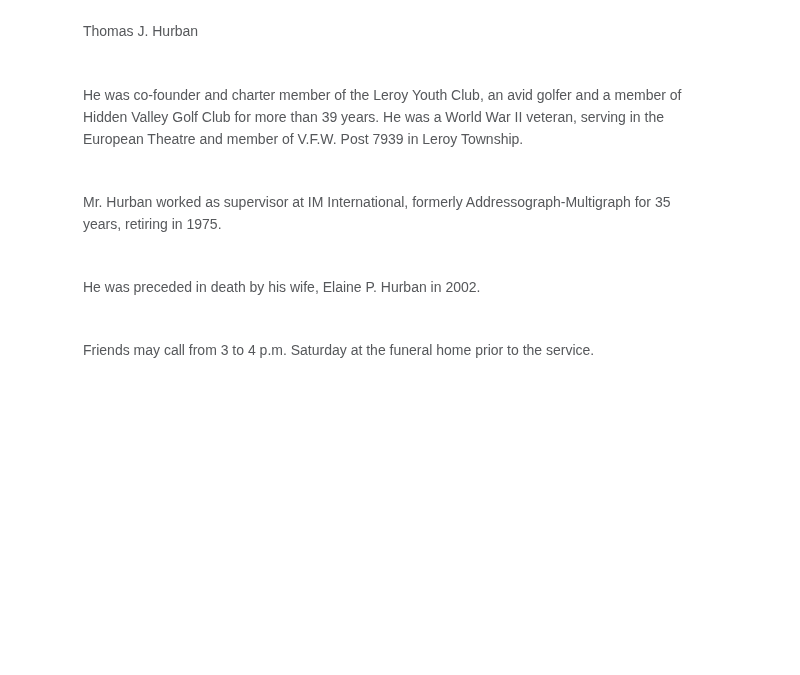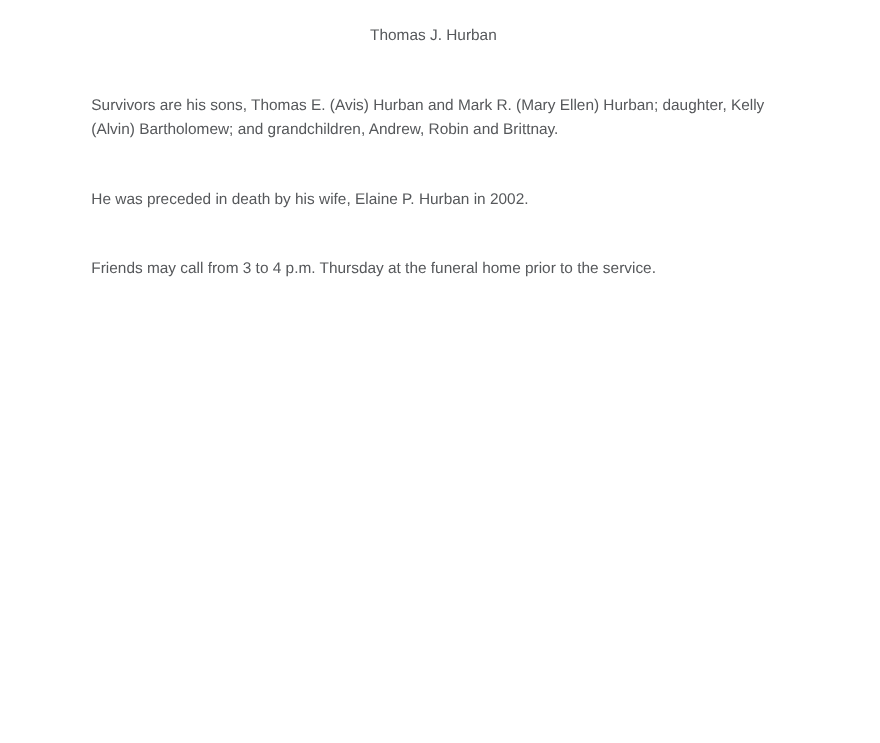--- a/index.html
+++ b/index.html
@@ -18,35 +18,35 @@
     padding: 20px 95px 0 83px;
     color: #56585b;
     font-size: 14px;
     line-height: 22px;
   }
   .obituary .title {
     margin: 0 0 42px 0;
     font-weight: normal;
     font-size: 14px;
     line-height: 22px;
-    text-align: center;
   }
   .obituary p {
     margin: 0 0 41px 0;
   }
 </style>
 </head>
 <body>
 
 <div class="obituary">
   <h1 class="title">Thomas J. Hurban</h1>
 
 
 
 
+  <p>He was co-founder and charter member of the Leroy Youth Club, an avid golfer and a member of Hidden Valley Golf Club for more than 39 years. He was a World War II veteran, serving in the European Theatre and member of V.F.W. Post 7939 in Leroy Township.</p>
 
+  <p>Mr. Hurban worked as supervisor at IM International, formerly Addressograph-Multigraph for 35 years, retiring in 1975.</p>
 
-  <p>Survivors are his sons, Thomas E. (Avis) Hurban and Mark R. (Mary Ellen) Hurban; daughter, Kelly (Alvin) Bartholomew; and grandchildren, Andrew, Robin and Brittnay.</p>
 
   <p>He was preceded in death by his wife, Elaine P. Hurban in 2002.</p>
 
-  <p>Friends may call from 3 to 4 p.m. Thursday at the funeral home prior to the service.</p>
+  <p>Friends may call from 3 to 4 p.m. Saturday at the funeral home prior to the service.</p>
 </div>
 
 </body></html>

